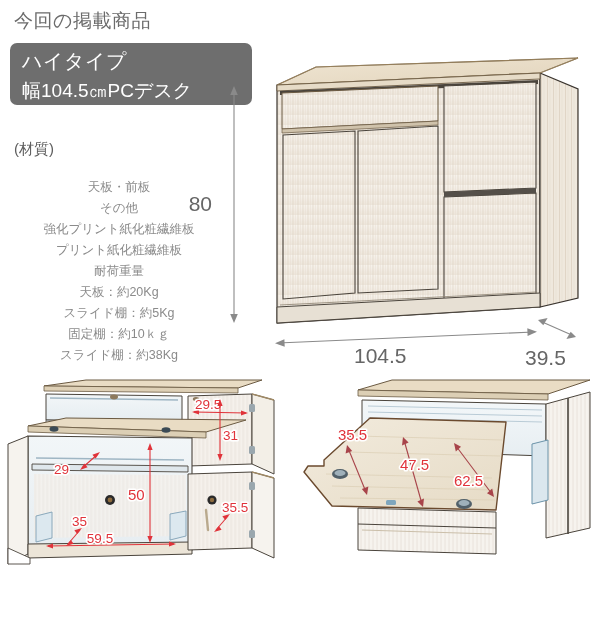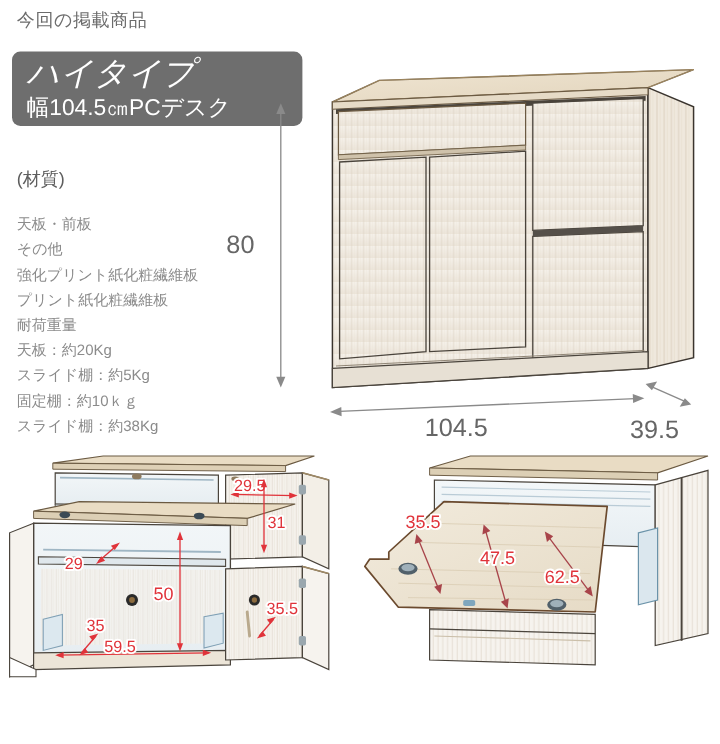--- a/index.html
+++ b/index.html
@@ -8,42 +8,42 @@
     background:#ffffff;
     font-family:"Liberation Sans","DejaVu Sans",sans-serif;
     position:relative;overflow:hidden;
     -webkit-font-smoothing:antialiased;
   }
   .page{position:absolute;inset:0;}
 
   
   .page-title{
     position:absolute;left:14px;top:8px;
-    font-size:15px;color:#6b6b6b;letter-spacing:.5px;
+    font-size:19px;color:#6b6b6b;letter-spacing:.5px;
     white-space:nowrap;
   }
   .title-badge{
     position:absolute;left:10px;top:43px;
     width:242px;height:62px;
     background:#6e6e6e;border-radius:7px;
     color:#ffffff;
     box-sizing:border-box;
     padding:4px 0 0 12px;
     line-height:29px;
   }
-  .title-badge .l1{font-size:27px;letter-spacing:.5px;display:block;font-style:italic;}
+  .title-badge .l1{font-size:20px;letter-spacing:.5px;display:block;}
   .title-badge .l2{font-size:19px;letter-spacing:0;display:block;}
 
   
   .materials{position:absolute;left:14px;top:140px;width:210px;}
   .materials .mat-head{
     font-size:15px;color:#5e5e5e;margin-bottom:18px;
   }
   .materials .mat-line{
-    font-size:12.5px;color:#8b8b8b;line-height:21px;white-space:nowrap;
+    font-size:12.5px;color:#8b8b8b;line-height:21px;white-space:nowrap;text-align:center;
   }
 
   
   .draw{position:absolute;}
   .draw svg{display:block;overflow:visible;}
   .dim-main{
     font-family:"Liberation Sans",sans-serif;
     font-size:21px;fill:#666;
   }
   .dim-red{

